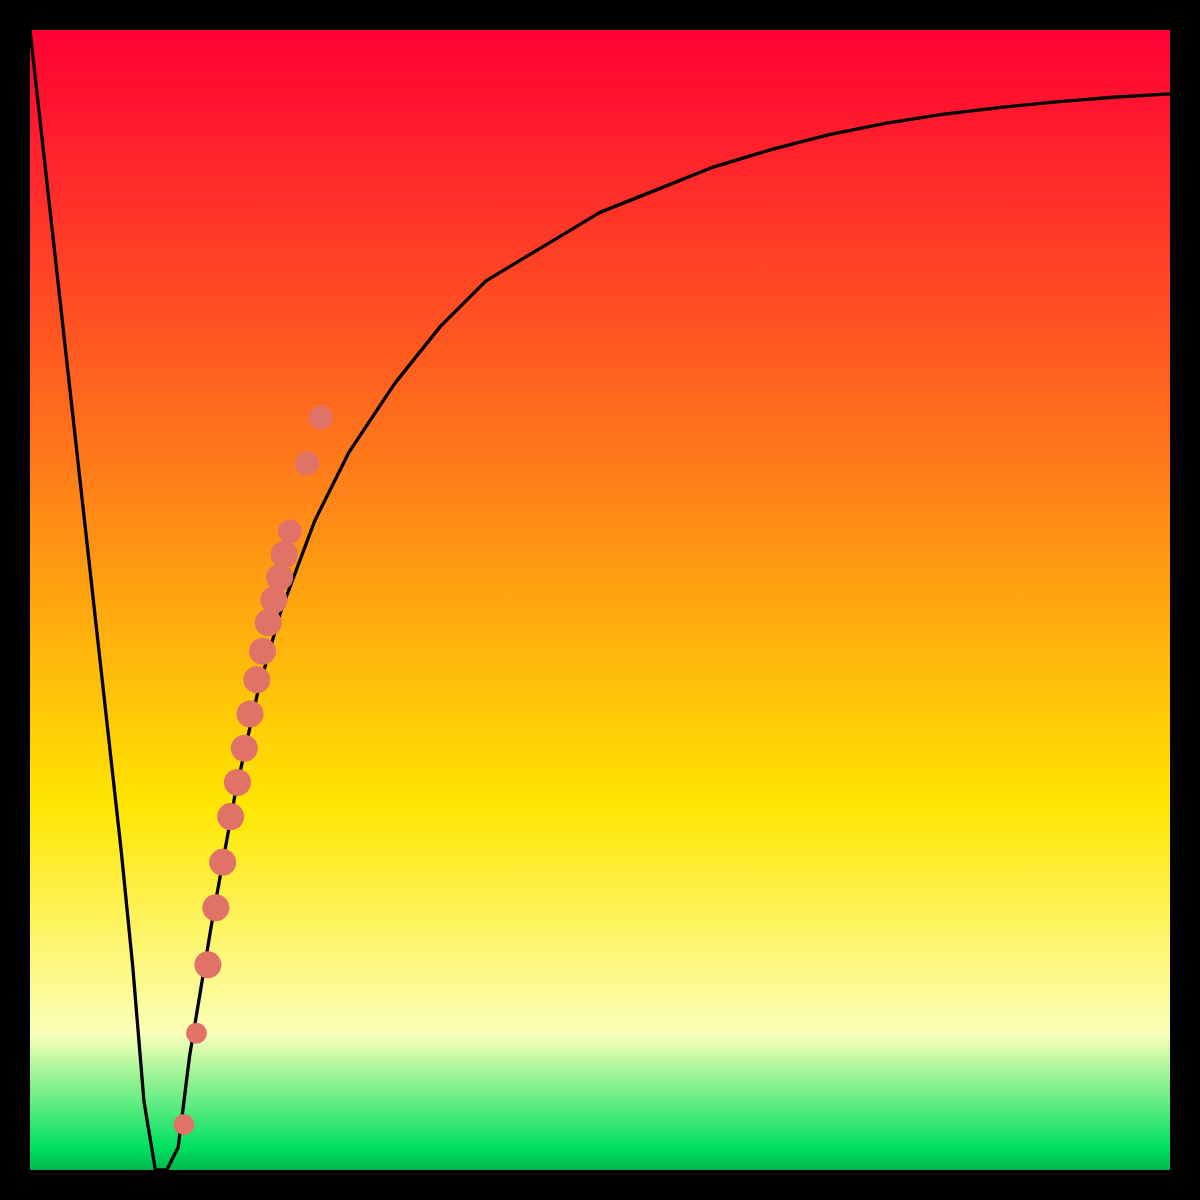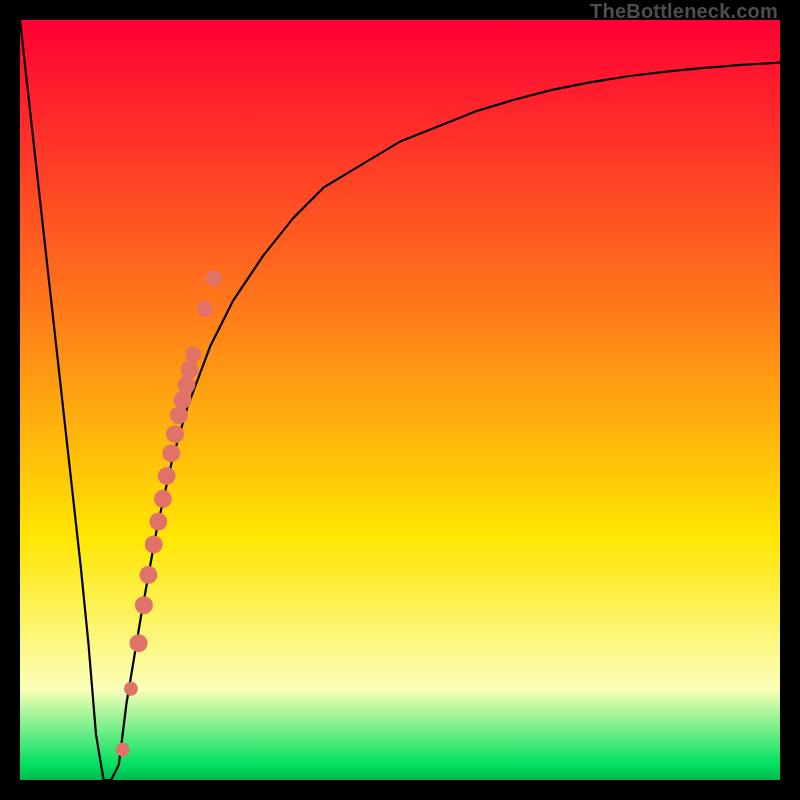--- a/index.html
+++ b/index.html
@@ -39,21 +39,20 @@
     pointer-events: none;
   }
   svg {
     display: block;
   }
 </style>
 </head>
 <body>
 
 <div class="frame">
-  <div class="watermark">TheBottleneck.com</div>
   <div class="plot-area">
     <svg id="chart-svg" width="760" height="760" viewBox="0 0 760 760" preserveAspectRatio="none">
       <defs>
         <linearGradient id="bg-grad" x1="0" y1="0" x2="0" y2="1">
           <stop id="g0" offset="0%" stop-color="#ff0033"></stop>
           <stop id="g1" offset="38%" stop-color="#ff7a1a"></stop>
           <stop id="g2" offset="68%" stop-color="#ffe600"></stop>
           <stop id="g3" offset="88%" stop-color="#fbffb8"></stop>
           <stop id="g4" offset="98%" stop-color="#00e060"></stop>
           <stop id="g5" offset="100%" stop-color="#00b84d"></stop>

